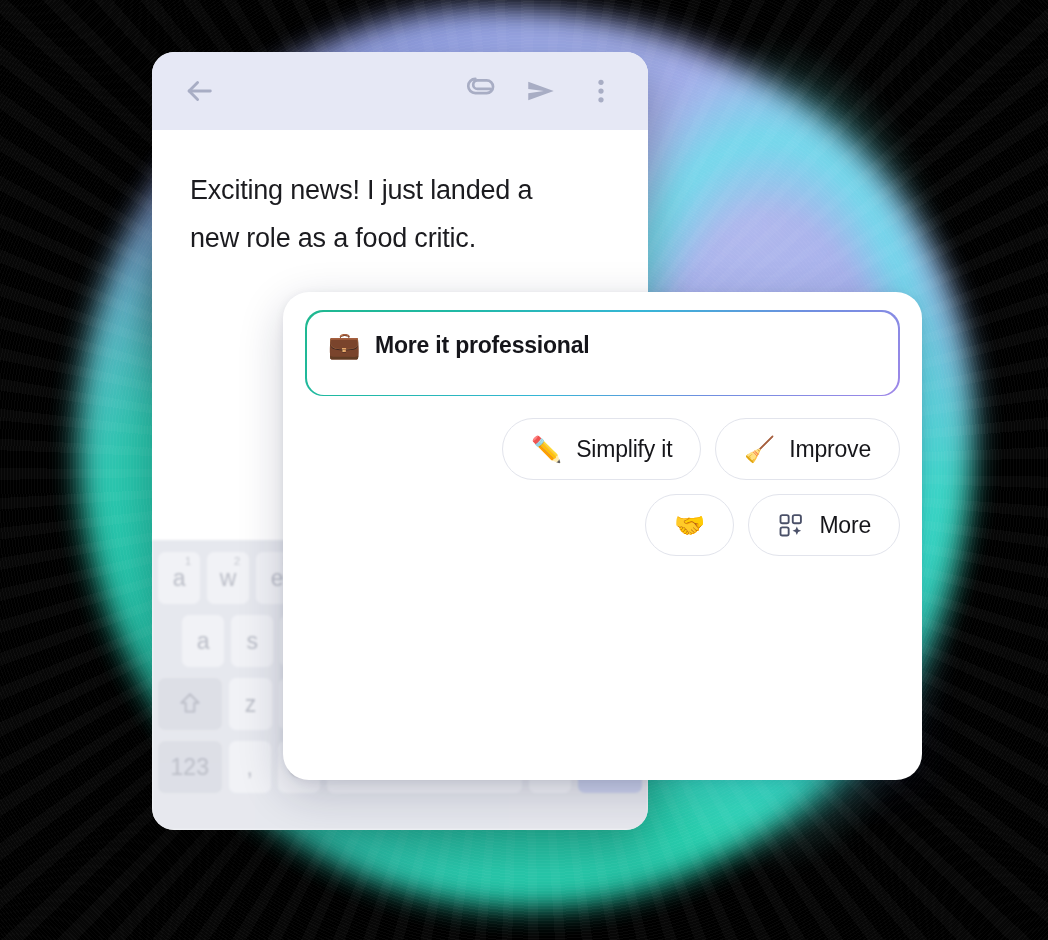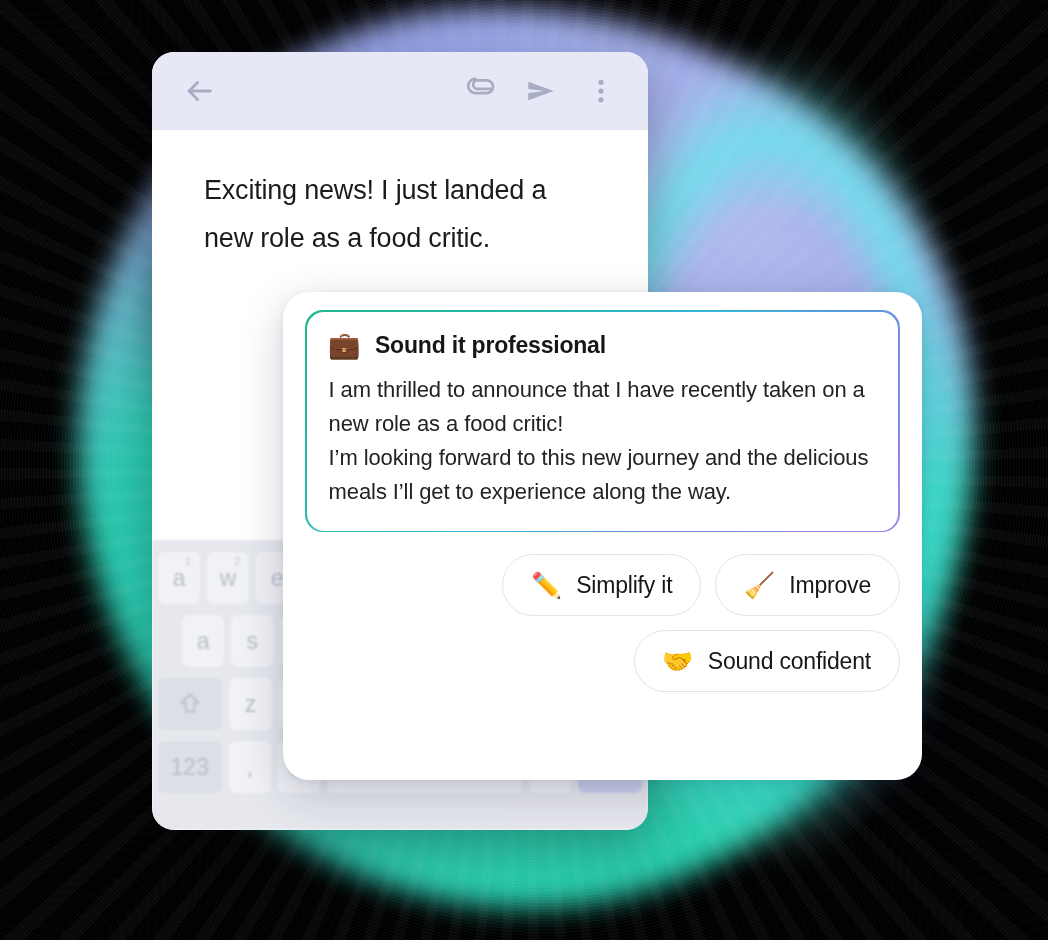--- a/index.html
+++ b/index.html
@@ -106,21 +106,21 @@
     align-items: center;
     justify-content: center;
     width: 46px;
     height: 46px;
     color: #a8adc4;
   }
   .icon-btn svg { display: block; }
   .appbar .gap { width: 14px; }
 
   .compose {
-    padding: 36px 34px 0 52px;
+    padding: 36px 34px 0 38px;
     background: #ffffff;
   }
   .compose-text {
     font-size: 27px;
     line-height: 48px;
     color: #1b1b1f;
     letter-spacing: -0.2px;
     white-space: pre-wrap;
   }
 
@@ -447,40 +447,48 @@
         </div>
       </div>
   </div>
 
   <div class="ai-panel">
 
     <div class="suggestion">
       <div class="suggestion-inner">
         <div class="sugg-head">
           <span class="sugg-emoji">💼</span>
-          <span class="sugg-title">Sound it professional</span>
-        </div>
-        <div class="sugg-body">I am thrilled to announce that I have recently taken on a new role as a food critic!
-I’m looking forward to this new journey and the delicious meals I’ll get to experience along the way.</div>
+          <span class="sugg-title">More it professional</span>
+        </div>
       </div>
     </div>
 
     <div class="actions" id="actions">
         <div class="action-row">
           <div class="chip">
             <span class="chip-emoji">✏️</span>
             <span>Simplify it</span>
           </div>
           <div class="chip">
             <span class="chip-emoji">🧹</span>
             <span>Improve</span>
           </div>
         </div>
         <div class="action-row">
           <div class="chip">
             <span class="chip-emoji">🤝</span>
-            <span>Sound confident</span>
+          </div>
+          <div class="chip">
+            <span class="chip-icon">
+              <svg width="28" height="28" viewBox="0 0 24 24" fill="none" stroke="currentColor" stroke-width="1.6" stroke-linejoin="round">
+                <rect x="3" y="3.5" width="7" height="7" rx="1.6"></rect>
+                <rect x="13.5" y="3.5" width="7" height="7" rx="1.6"></rect>
+                <rect x="3" y="14" width="7" height="7" rx="1.6"></rect>
+                <path d="M17 13.2l1.1 2.6 2.6 1.1-2.6 1.1L17 20.6l-1.1-2.6-2.6-1.1 2.6-1.1z" fill="currentColor" stroke="none"></path>
+              </svg>
+            </span>
+            <span>More</span>
           </div>
         </div>
       </div>
   </div>
 
 </div>
 
 </body></html>

